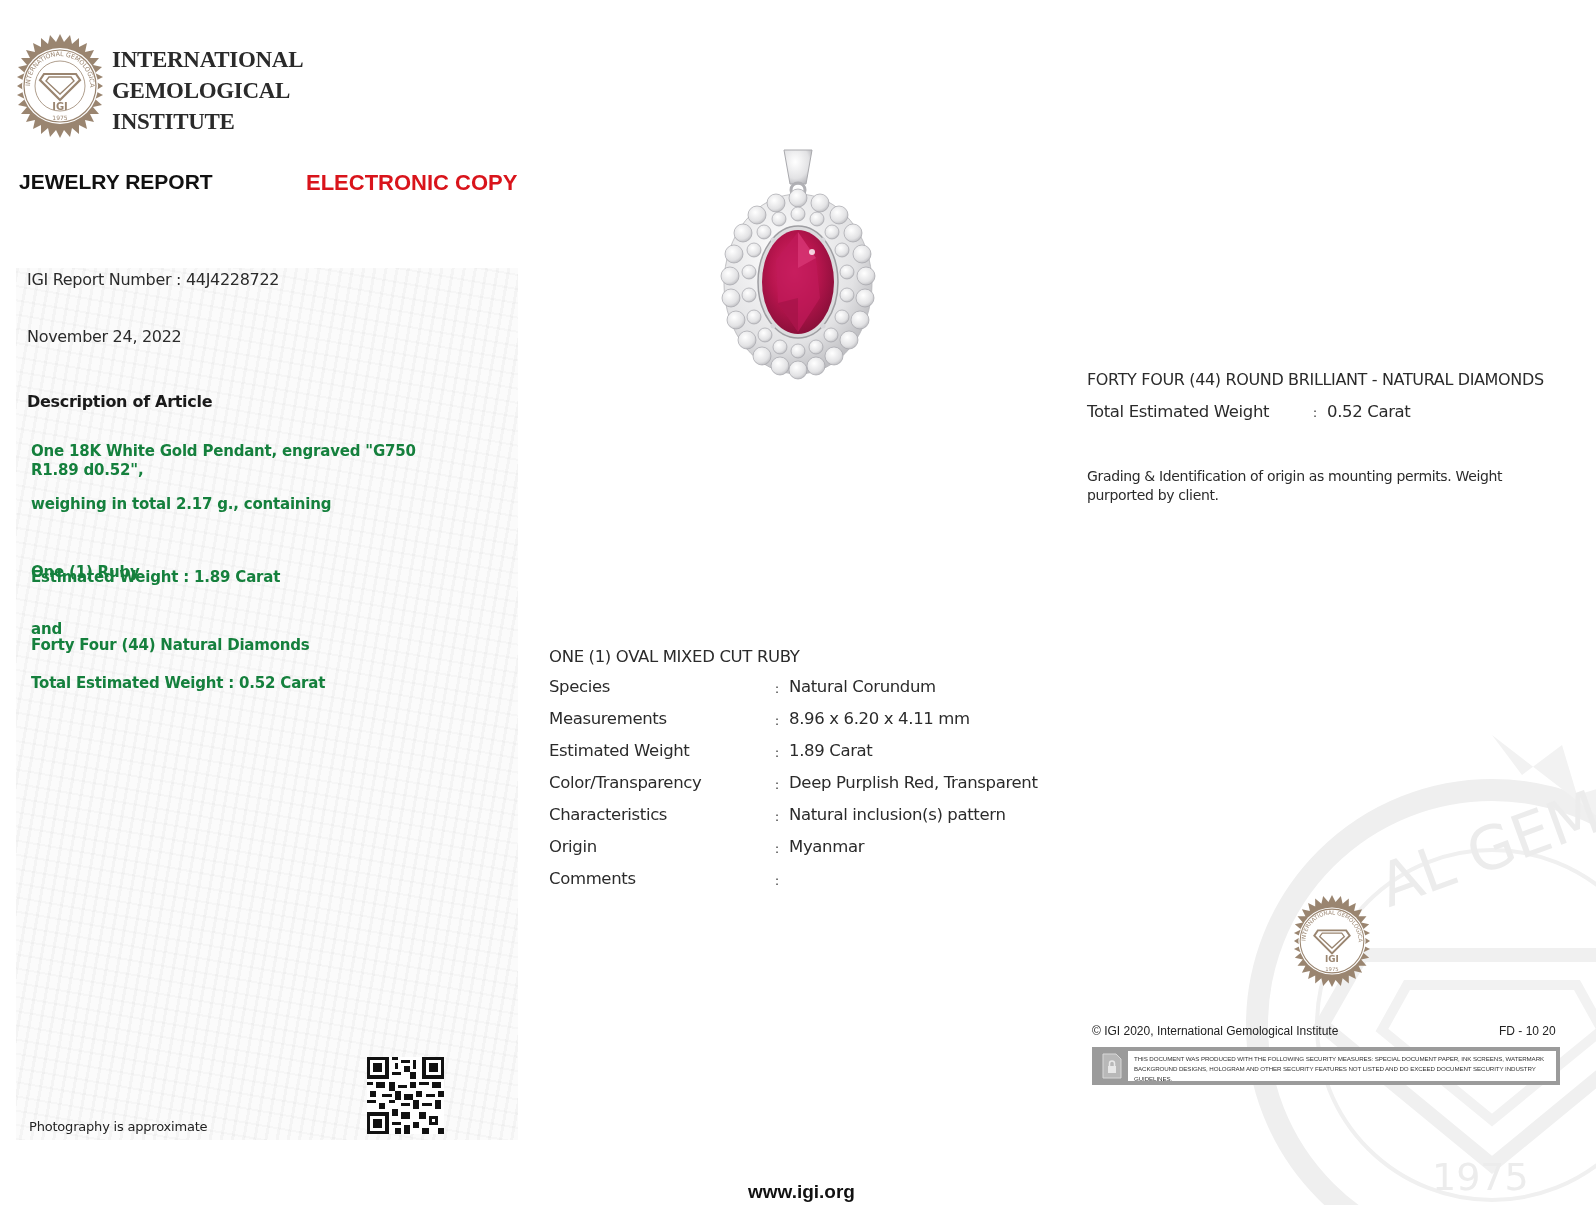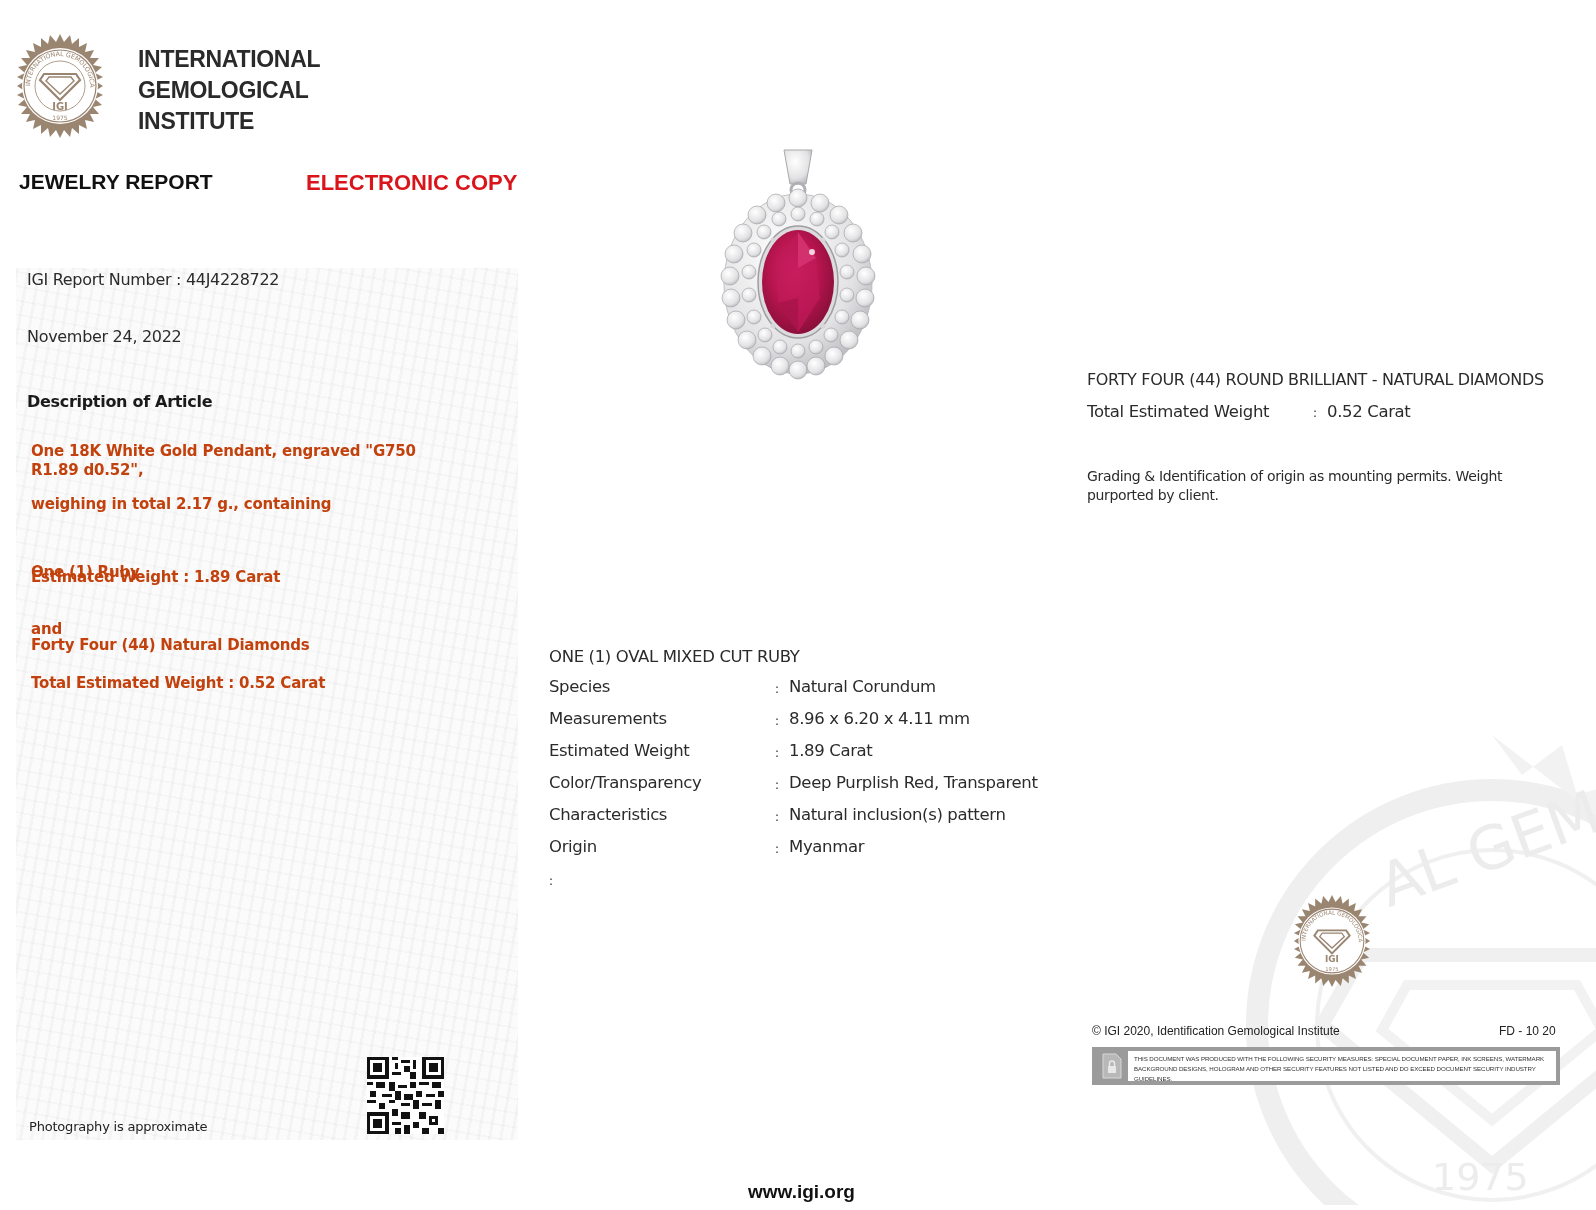--- a/index.html
+++ b/index.html
@@ -5,35 +5,35 @@
   html, body { margin:0; padding:0; }
   body {
     width:1596px; height:1210px; position:relative; overflow:hidden;
     background:#ffffff; color:#1a1a1a;
     font-family:"DejaVu Sans", sans-serif;
   }
   .abs { position:absolute; }
 
   
   .logo-seal { left:8px; top:34px; width:104px; height:104px; }
-  .logo-text { left:138px; top:44px; font-family:Liberation Sans, sans-serif; font-weight:bold; font-size:23px; line-height:31px; color:#2a2a2a; letter-spacing:-0.3px; }
+  .logo-text { left:112px; top:44px; font-family:Liberation Serif, serif; font-weight:bold; font-size:23px; line-height:31px; color:#2a2a2a; letter-spacing:-0.3px; }
 
   .report-title { left:19px; top:170px; font-family:"Liberation Sans", sans-serif; font-weight:bold; font-size:21px; color:#111; }
   .electronic-copy { left:306px; top:170px; font-family:"Liberation Sans", sans-serif; font-weight:bold; font-size:22px; color:#d9141b; }
 
   
   .left-panel {
     left:16px; top:268px; width:502px; height:872px;
     background-color:#fbfbfb;
     background-image:
       repeating-linear-gradient(100deg, rgba(0,0,0,0.028) 0 3px, transparent 3px 11px),
       repeating-linear-gradient(10deg, rgba(0,0,0,0.02) 0 2px, transparent 2px 14px);
   }
   .lp-line { left:27px; font-size:16px; color:#2b2b2b; font-family:"DejaVu Sans", sans-serif; letter-spacing:-0.3px; }
-  .lp-bold { font-family:"DejaVu Sans", sans-serif; font-weight:bold; font-size:15px; color:#c2410c; letter-spacing:-0.2px; }
+  .lp-bold { font-family:"DejaVu Sans", sans-serif; font-weight:bold; font-size:15px; color:#15803d; letter-spacing:-0.2px; }
   .desc-heading { left:27px; top:392px; font-size:16px; font-weight:bold; color:#1a1a1a; letter-spacing:-0.3px; }
   .desc-item { left:31px; width:420px; line-height:19px; }
 
   .photo-note { left:29px; top:1119px; font-size:13px; color:#222; letter-spacing:-0.2px; }
   .qr { left:367px; top:1057px; width:77px; height:77px; }
 
   
   .pendant { left:718px; top:148px; width:160px; height:240px; }
 
   
@@ -295,41 +295,42 @@
     <span class="k">Characteristics</span>
       <span class="c">:</span>
       <span class="v">Natural inclusion(s) pattern</span>
   </div>
   <div class="spec-row">
     <span class="k">Origin</span>
       <span class="c">:</span>
       <span class="v">Myanmar</span>
   </div>
   <div class="spec-row">
+    <span class="k">Comments</span>
       <span class="c">:</span>
   </div>
 </div>
 
 <div class="abs small-seal">
   <svg width="92" height="92" viewBox="0 0 104 104">
     <g fill="#9a8570">
       <polygon points="52,0 56,8 62,1 64,10 71,4 71,13 79,9 77,18 86,16 82,24 91,24 85,31 94,33 87,39 95,43 87,47 95,52 87,57 95,61 87,65 94,71 85,73 91,80 82,80 86,88 77,86 79,95 71,91 71,100 64,94 62,103 56,96 52,104 48,96 42,103 40,94 33,100 33,91 25,95 27,86 18,88 22,80 13,80 19,73 10,71 17,65 9,61 17,57 9,52 17,47 9,43 17,39 10,33 19,31 13,24 22,24 18,16 27,18 25,9 33,13 33,4 40,10 42,1 48,8"></polygon>
     </g>
     <circle cx="52" cy="52" r="38" fill="#ffffff"></circle>
     <circle cx="52" cy="52" r="36" fill="none" stroke="#9a8570" stroke-width="1.2"></circle>
     <path id="ringpath2" d="M 22,52 A 30,30 0 1 1 82,52" fill="none"></path>
     <text font-size="6.3" fill="#9a8570" font-family="DejaVu Sans, sans-serif"><textPath href="#ringpath2">INTERNATIONAL GEMOLOGICAL INSTITUTE</textPath></text>
     <polygon points="36,40 68,40 72,46 52,66 32,46" fill="none" stroke="#9a8570" stroke-width="2.2"></polygon>
     <polygon points="41,43 63,43 66,47 52,60 38,47" fill="none" stroke="#9a8570" stroke-width="1.4"></polygon>
     <text x="52" y="76" text-anchor="middle" font-size="10" font-weight="bold" fill="#9a8570" font-family="DejaVu Sans, sans-serif">IGI</text>
     <text x="52" y="86" text-anchor="middle" font-size="6" fill="#9a8570" font-family="DejaVu Sans, sans-serif">1975</text>
   </svg>
 </div>
 
-<div class="abs copyright">© IGI 2020, Identification Gemological Institute</div>
+<div class="abs copyright">© IGI 2020, International Gemological Institute</div>
 <div class="abs form-code">FD - 10 20</div>
 
 <div class="abs security-bar">
   <div class="lock-box">
     <svg width="22" height="26" viewBox="0 0 22 26">
       <path d="M2,1 L15,1 L20,6 L20,25 L2,25 Z" fill="#b8b8b8" stroke="#d8d8d8" stroke-width="1"></path>
       <rect x="7" y="13" width="8" height="7" fill="#e8e8e8"></rect>
       <path d="M8.5,13 L8.5,10.5 A2.5,2.5 0 0 1 13.5,10.5 L13.5,13" fill="none" stroke="#e8e8e8" stroke-width="1.5"></path>
     </svg>
   </div>

